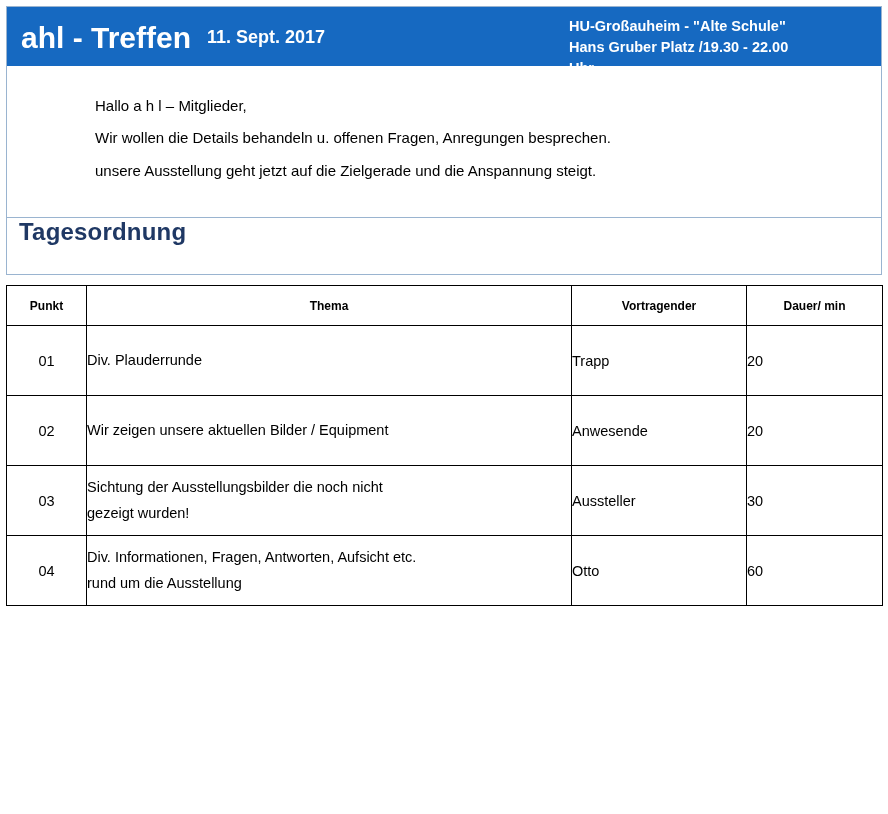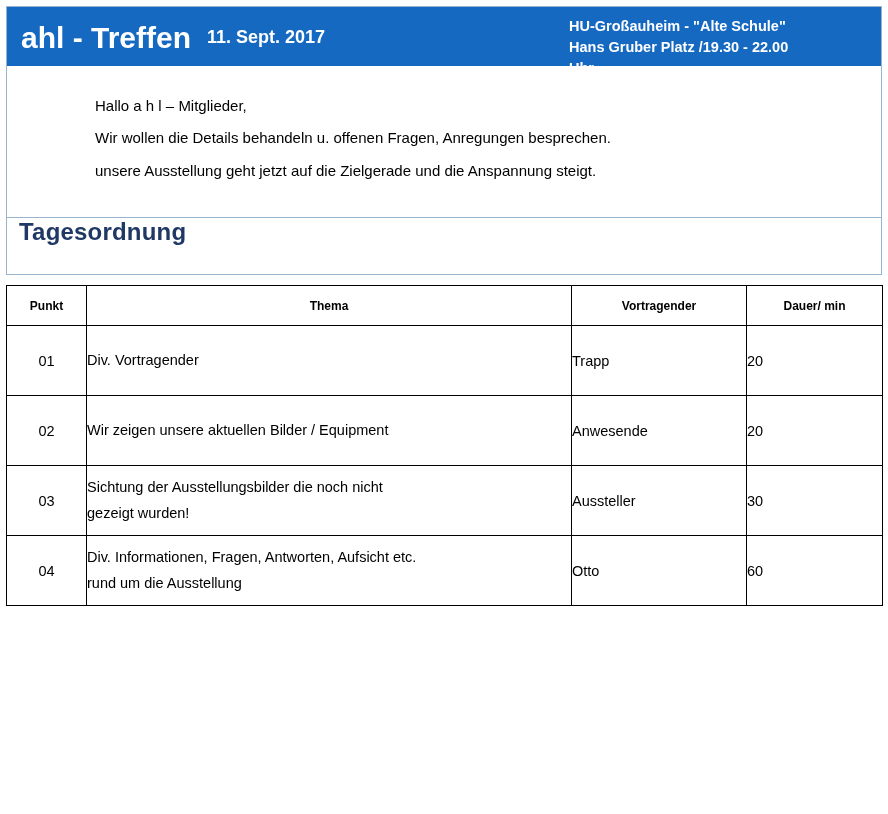--- a/index.html
+++ b/index.html
@@ -195,21 +195,21 @@
         <th>Punkt</th>
         <th>Thema</th>
         <th>Vortragender</th>
         <th>Dauer/ min</th>
       </tr>
     </thead>
     <tbody>
       <tr>
         <td class="cell-punkt">01</td>
         <td class="cell-thema">
-          <span>Div. Vortragender</span>
+          <span>Div. Plauderrunde</span>
         </td>
         <td class="cell-center">Trapp</td>
         <td class="cell-center">20</td>
       </tr>
       <tr>
         <td class="cell-punkt">02</td>
         <td class="cell-thema">
           <span>Wir zeigen unsere aktuellen Bilder / Equipment</span>
         </td>
         <td class="cell-center">Anwesende</td>

